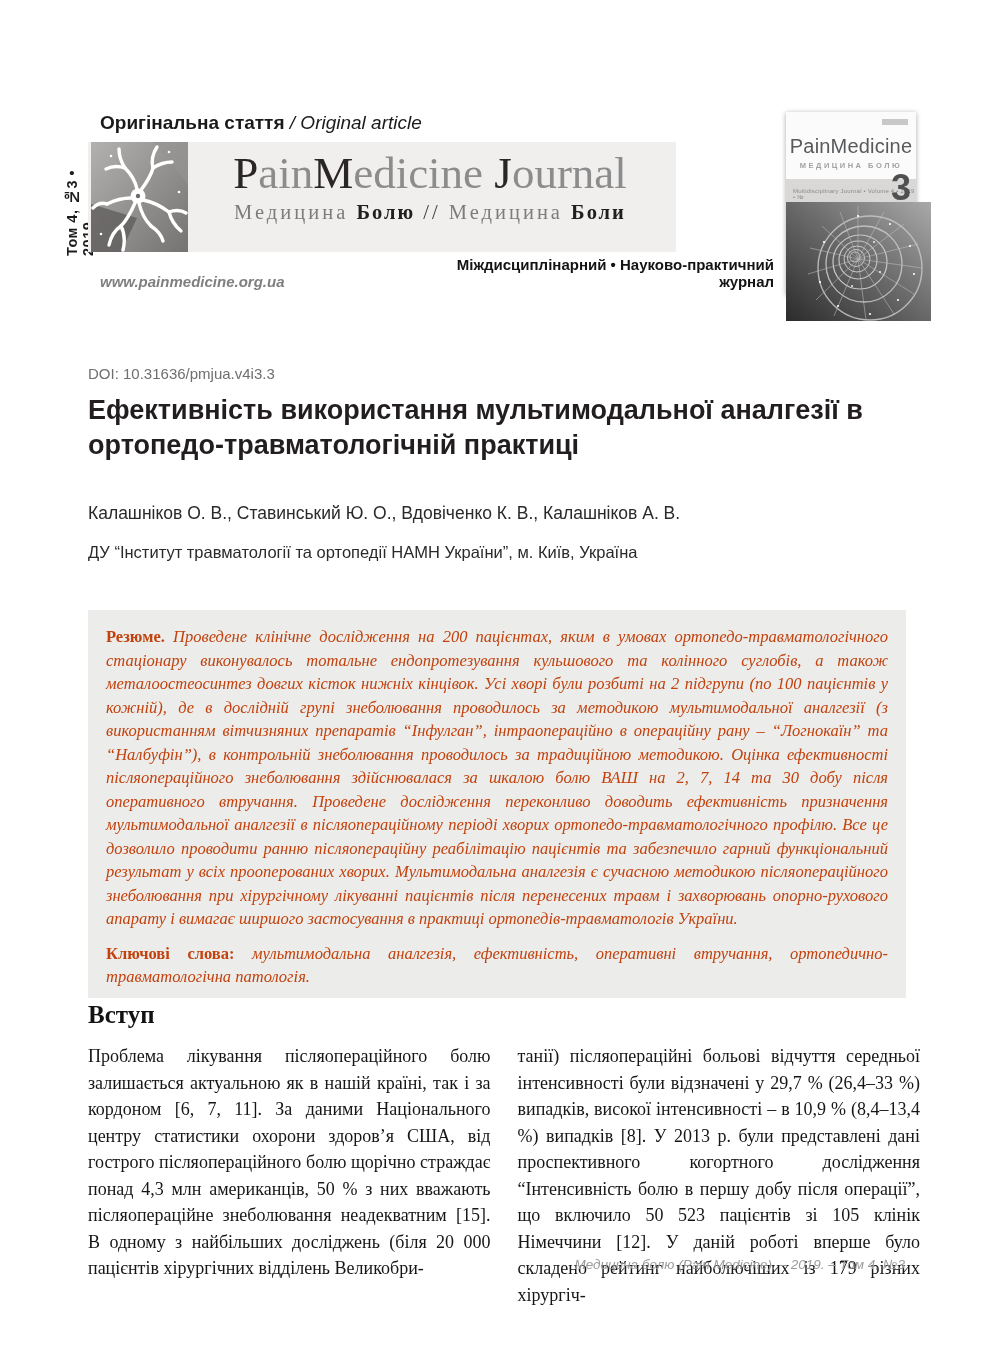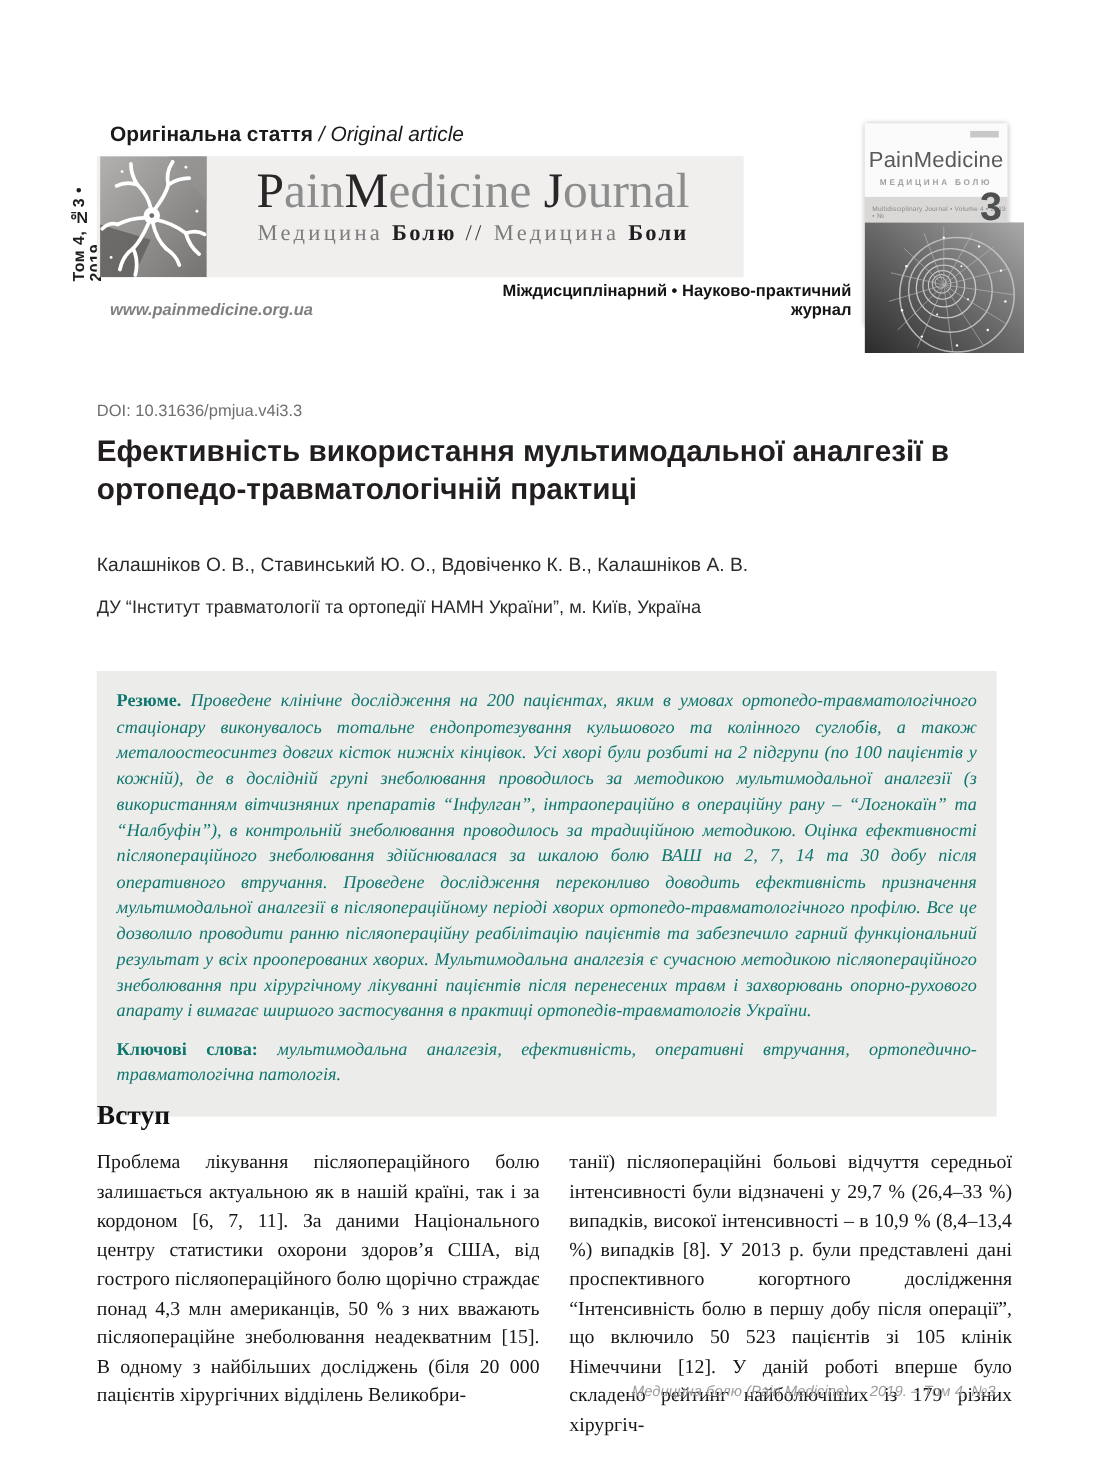--- a/index.html
+++ b/index.html
@@ -47,23 +47,23 @@
 
   
   .doi { position:absolute; left:88px; top:365px; font-size:15px; color:#6f6f6f; }
   .h1  { position:absolute; left:88px; top:393px; width:800px; font-size:27px; line-height:35px;
          font-weight:bold; color:#221e1f; }
   .authors { position:absolute; left:88px; top:503px; font-size:17.5px; color:#2a2a2a; }
   .affil   { position:absolute; left:88px; top:543px; font-size:16.5px; color:#2a2a2a; }
 
   
   .abstract { position:absolute; left:88px; top:610px; width:818px; background:#ececea;
-              padding:15px 18px 26px 18px;
+              padding:15px 18px 9px 18px;
               font-family:"Liberation Serif", serif; font-size:16.5px; line-height:23.5px;
-              color:#0f766e; text-align:justify; }
+              color:#c2410c; text-align:justify; }
   .abstract p { font-style:italic; }
   .abstract .lead { font-style:normal; font-weight:bold; }
   .abstract .kw { margin-top:11px; }
 
   
   .section-title { position:absolute; left:88px; top:1001px; font-family:"Liberation Serif", serif;
                    font-size:25px; font-weight:bold; color:#121212; }
   .cols { position:absolute; left:88px; top:1043px; width:832px; display:flex; gap:27px; }
   .col  { width:403px; font-family:"Liberation Serif", serif; font-size:18px; line-height:26.5px;
           text-align:justify; color:#161616; }

